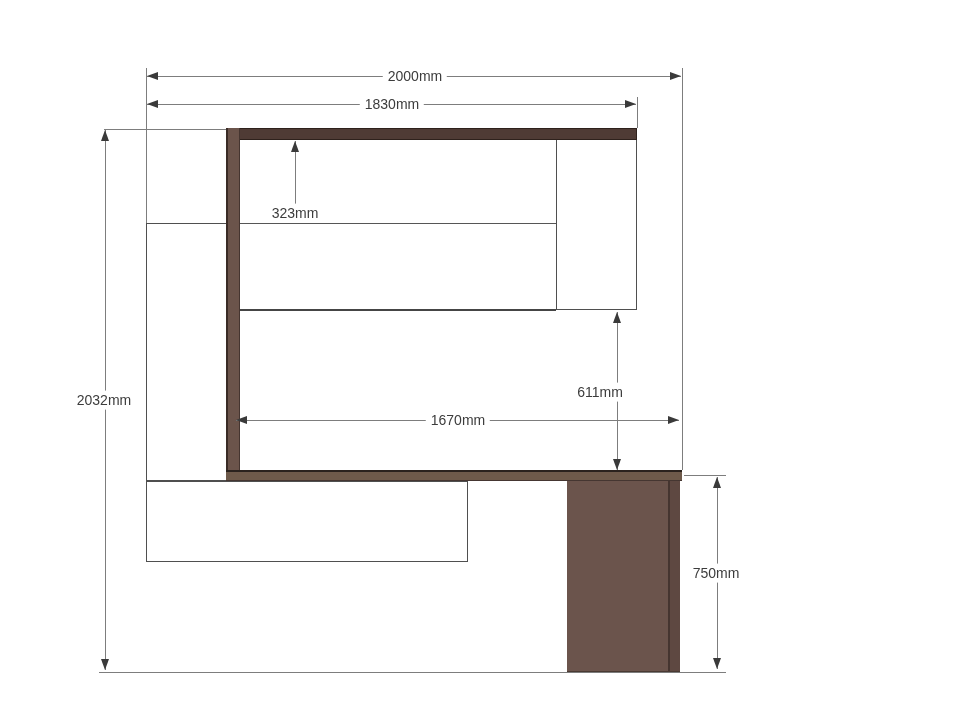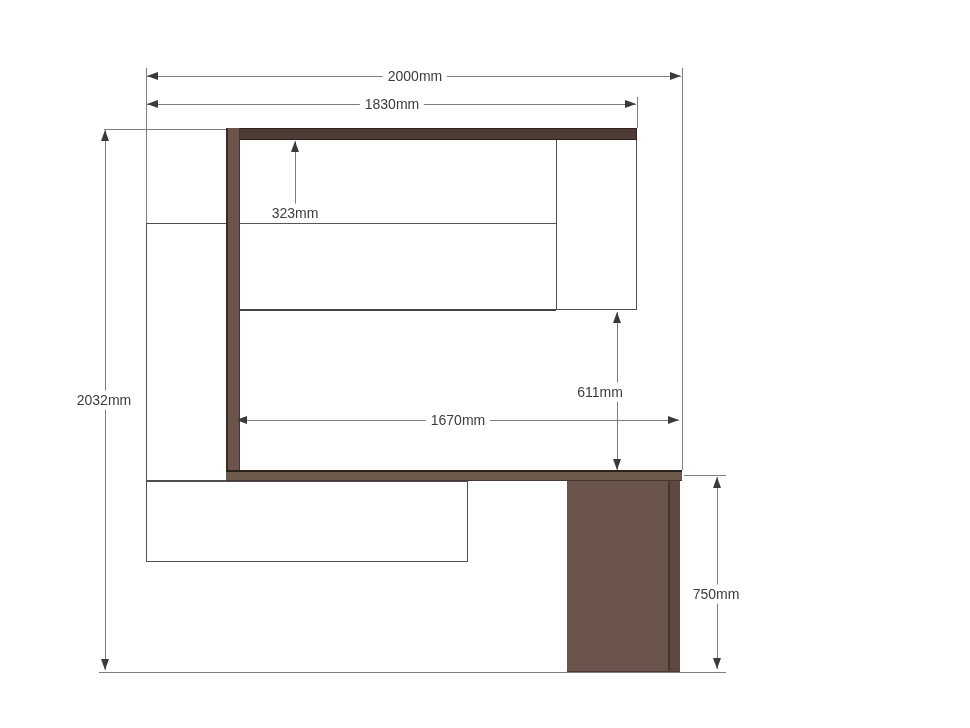--- a/index.html
+++ b/index.html
@@ -87,15 +87,15 @@
 
   <div class="v" style="left:617px;top:312px;height:158px;"></div>
   <div class="ar ar-u" style="left:613px;top:312px;"></div>
   <div class="ar ar-d" style="left:613px;top:459px;"></div>
   <span class="dlab" style="left:600px;top:392px;">611mm</span>
 
   <div class="h" style="left:684px;top:475px;width:42px;"></div>
   <div class="v" style="left:717px;top:477px;height:192px;"></div>
   <div class="ar ar-u" style="left:713px;top:477px;"></div>
   <div class="ar ar-d" style="left:713px;top:658px;"></div>
-  <span class="dlab" style="left:716px;top:594px;">750mm</span>
+  <span class="dlab" style="left:716px;top:573px;">750mm</span>
 
 </div>
 
 </body></html>

